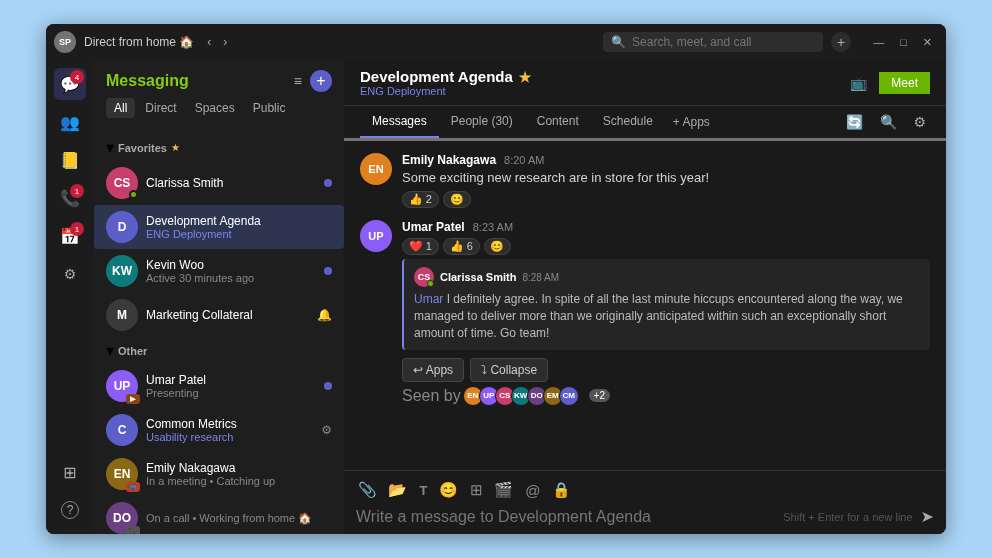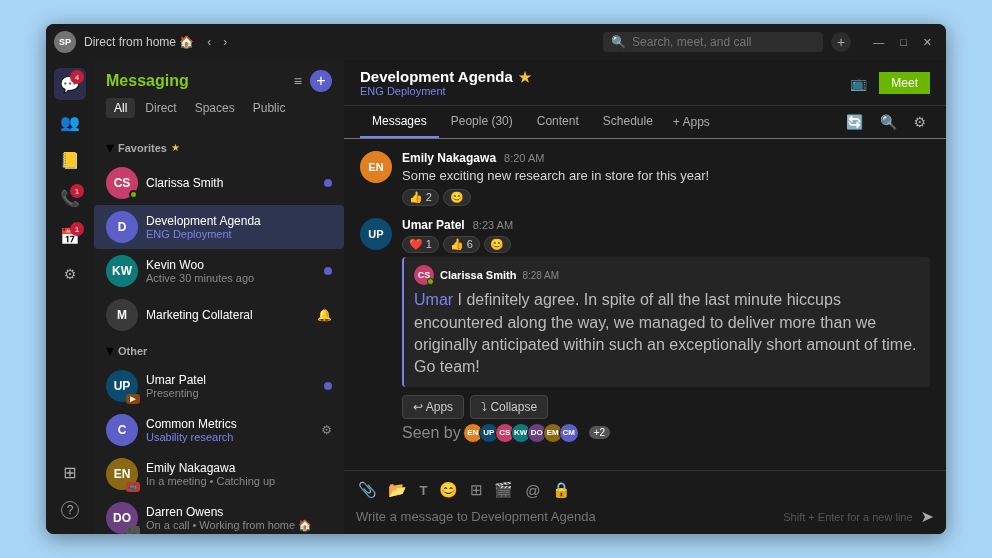--- a/index.html
+++ b/index.html
@@ -348,21 +348,21 @@
       color: #aaa;
       cursor: pointer;
       font-size: 14px;
       padding: 4px;
     }
     
     .chat-tabs {
       display: flex;
       align-items: center;
       padding: 0 16px;
-      border-bottom: 1px solid #737373;
+      border-bottom: 3px solid #737373;
       flex-shrink: 0;
     }
     .chat-tab {
       color: #aaa;
       font-size: 12px;
       padding: 8px 12px;
       cursor: pointer;
       border-bottom: 2px solid transparent;
     }
     .chat-tab.active {
@@ -451,21 +451,21 @@
       display: flex;
       align-items: center;
       justify-content: center;
       font-size: 9px;
       color: white;
       font-weight: bold;
       position: relative;
     }
     .quoted-name { color: #fff; font-size: 11px; font-weight: 600; }
     .quoted-time { color: #888; font-size: 10px; }
-    .quoted-text { color: #bbb; font-size: 16px; line-height: 1.4; }
+    .quoted-text { color: #bbb; font-size: 12px; line-height: 1.4; }
     .quoted-text span.mention { color: #7b83eb; font-weight: 500; }
     
     .msg-actions {
       display: flex;
       gap: 6px;
       margin-top: 8px;
     }
     .action-btn {
       background: #2d2d2d;
       border: 1px solid #444;
@@ -531,40 +531,40 @@
     .compose-input-row {
       display: flex;
       align-items: center;
       gap: 8px;
     }
     .compose-input {
       flex: 1;
       background: none;
       border: none;
       color: #888;
-      font-size: 13px;
+      font-size: 16px;
       outline: none;
     }
     .compose-hint { color: #555; font-size: 11px; }
     .send-btn {
       background: none;
       border: none;
       color: #aaa;
       cursor: pointer;
       font-size: 16px;
     }
     
     .sidebar-list::-webkit-scrollbar { width: 3px; }
 
     
     .av-clarissa { background: #c73e6a; }
     .av-dev { background: #5b5fc7; font-size: 12px; }
     .av-kevin { background: #0e7a7a; }
     .av-marketing { background: #3a3a3a; }
-    .av-umar { background: #0c4a6e; }
+    .av-umar { background: #8b5cf6; }
     .av-common { background: #5b5fc7; }
     .av-emily { background: #8b6914; }
     .av-darren { background: #6a4080; }
     .av-nakagawa { background: #e08020; }
     .av-clarissa2 { background: #c73e6a; }
 
     .presenting-badge {
       position: absolute;
       bottom: -2px;
       right: -2px;
@@ -775,21 +775,20 @@
             <div class="chat-sub">In a meeting • Catching up</div>
           </div>
         </div>
 
         <div class="chat-item">
           <div class="avatar av-darren" style="position:relative">
             DO
             <span class="call-badge">📞</span>
           </div>
           <div class="chat-info">
-            <div class="chat-name">Darren Owens</div>
             <div class="chat-sub">On a call • Working from home 🏠</div>
           </div>
         </div>
 
         <div class="chat-item">
           
           
         </div>
       </div>
     </div>

